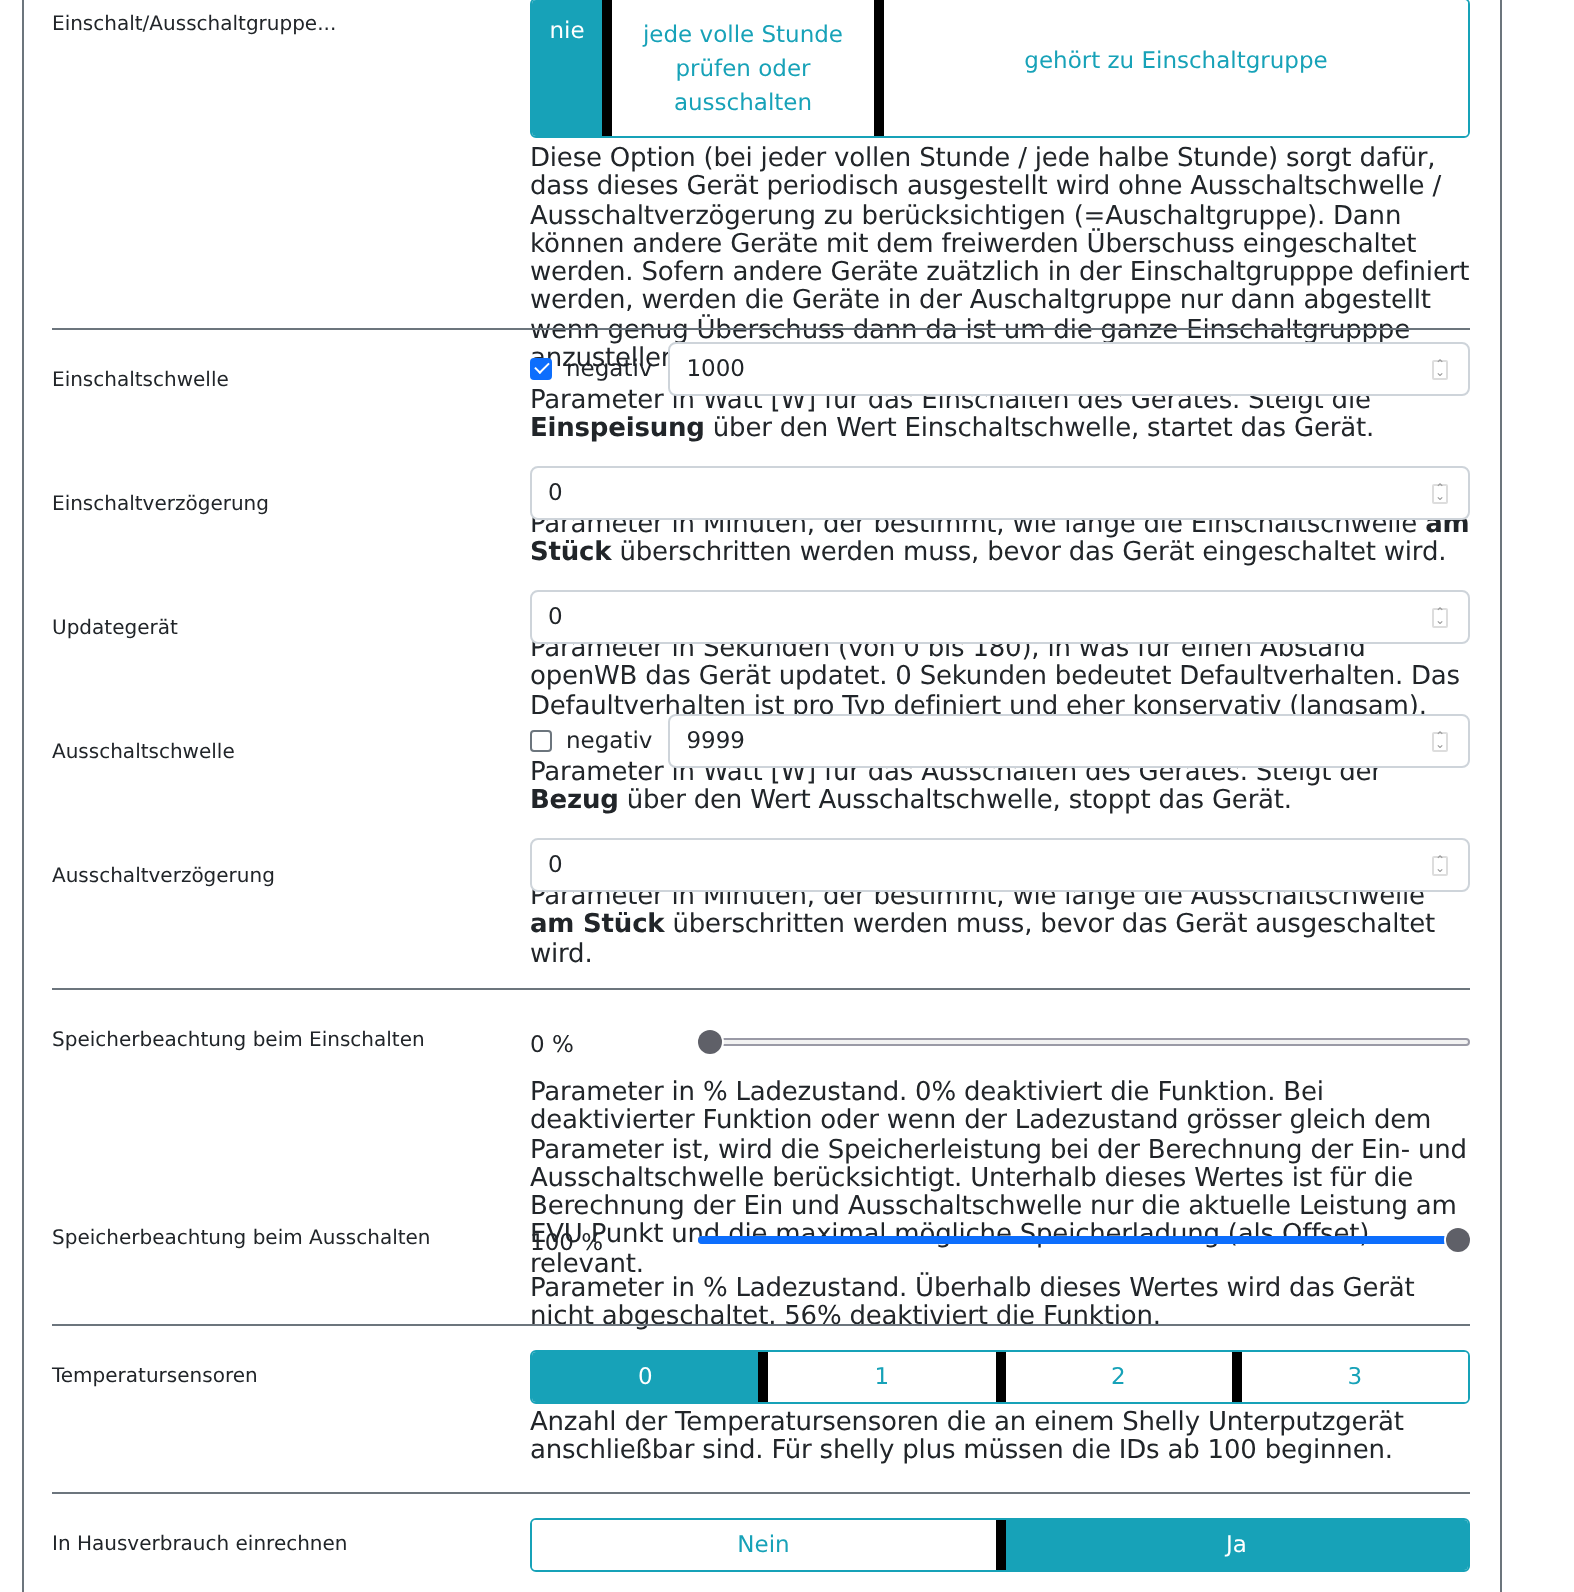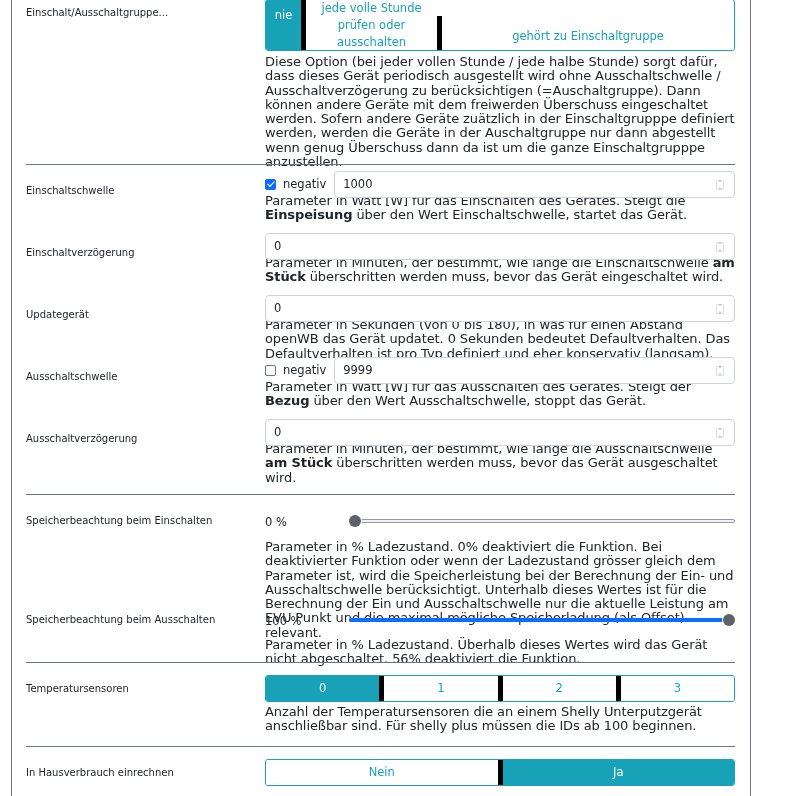--- a/index.html
+++ b/index.html
@@ -44,24 +44,24 @@
     .thumb { position: absolute; top: 0; width: 12px; height: 12px; border-radius: 50%; background: #5f6068; box-shadow: 0 0 0 1px #fff; }
   </style>
 </head>
 <body>
 
 <div class="frame"></div>
 
 <div class="row" style="top:0;">
   <div class="label" style="top:7px;">Einschalt/Ausschaltgruppe...</div>
   <div class="ctrl" style="top:-1px;">
-    <div class="btngroup" style="height:52px;">
+    <div class="btngroup" style="height:70px;">
       <div class="opt active" style="width:35px; align-items:flex-start; padding-top:7px;">nie</div>
       <div class="opt" style="width:136px;">jede volle Stunde prüfen oder ausschalten</div>
-      <div class="opt" style="flex:1; align-items:flex-start; padding-top:12px;margin-top:16px;">gehört zu Einschaltgruppe</div>
+      <div class="opt" style="flex:1; align-items:flex-start; padding-top:22px;">gehört zu Einschaltgruppe</div>
     </div>
     <div class="help" style="margin-top:4px;">Diese Option (bei jeder vollen Stunde / jede halbe Stunde) sorgt dafür, dass dieses Gerät periodisch ausgestellt wird ohne Ausschaltschwelle / Ausschaltverzögerung zu berücksichtigen (=Auschaltgruppe). Dann können andere Geräte mit dem freiwerden Überschuss eingeschaltet werden. Sofern andere Geräte zuätzlich in der Einschaltgrupppe definiert werden, werden die Geräte in der Auschaltgruppe nur dann abgestellt wenn genug Überschuss dann da ist um die ganze Einschaltgrupppe anzustellen.</div>
   </div>
 </div>
 
 <div class="hr" style="top:164px;"></div>
 
 <div class="row" style="top:176px;">
   <div class="label" style="top:9px;">Einschaltschwelle</div>
   <div class="ctrl">

